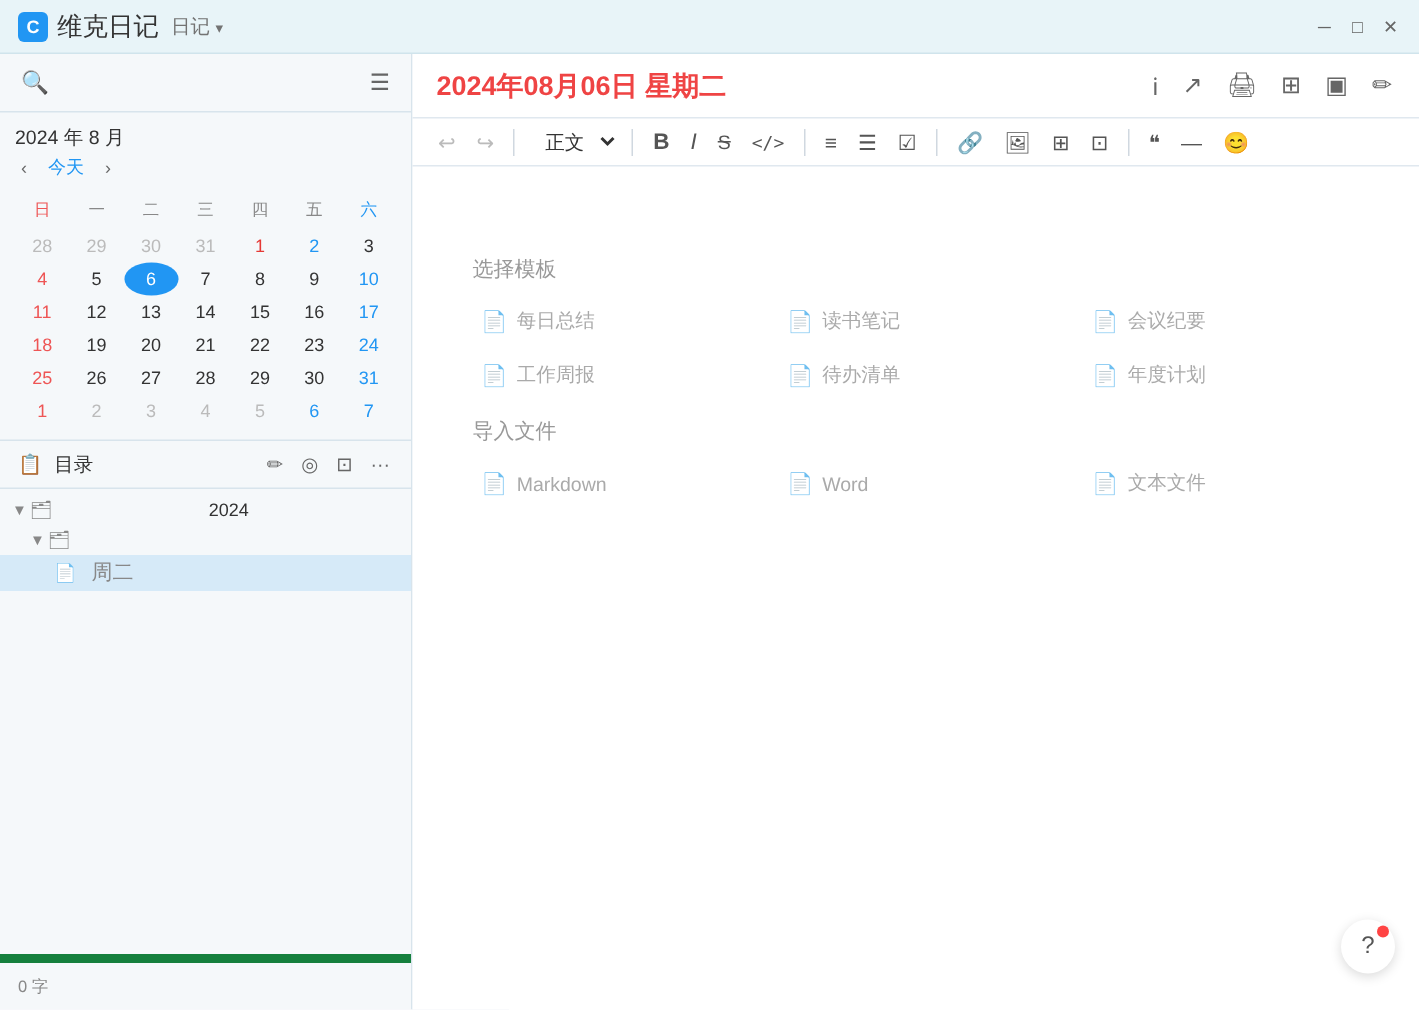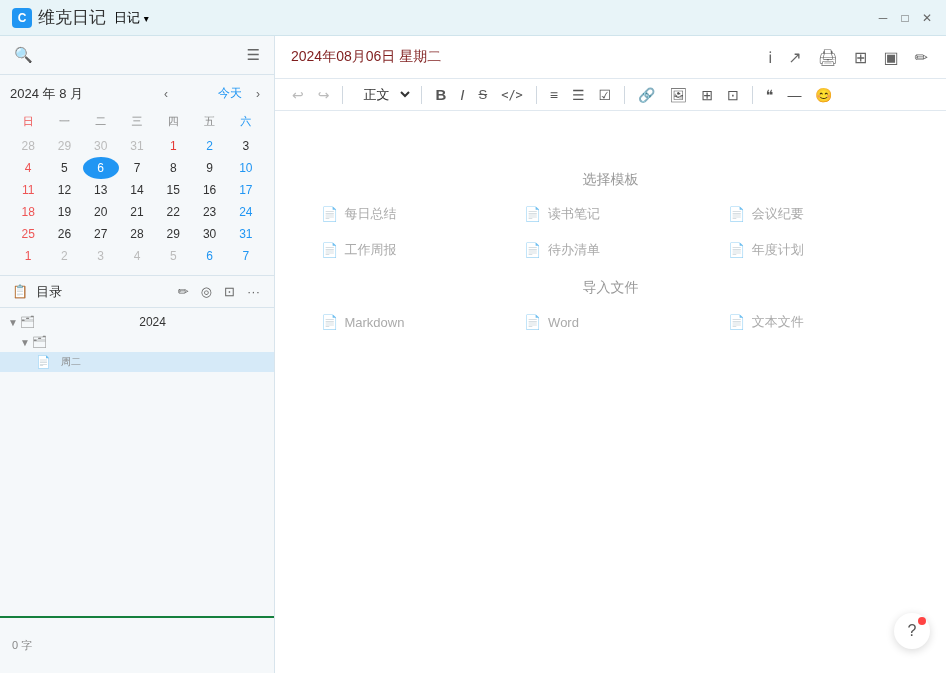--- a/index.html
+++ b/index.html
@@ -25,25 +25,25 @@
     .left-panel { width: 275px; background: #f5f8fa; border-right: 1px solid #d8e4ec; display: flex; flex-direction: column; }
 
     
     .left-top-bar { display: flex; align-items: center; justify-content: space-between; padding: 8px 12px; border-bottom: 1px solid #d8e4ec; }
     .left-top-bar-left { display: flex; align-items: center; gap: 4px; }
     .left-top-bar-right { display: flex; gap: 10px; }
     .icon-btn { background: none; border: none; cursor: pointer; color: #666; font-size: 15px; padding: 2px; }
 
     
     .calendar { padding: 8px 10px; }
-    .calendar-header { display: flex; align-items: center; justify-content: space-between; margin-bottom: 8px; }
+    .calendar-header { display: flex; justify-content: space-between; margin-bottom: 8px; flex-direction: column; }
     .calendar-month-year { font-size: 13px; color: #333; font-weight: 500; }
     .calendar-nav { display: flex; align-items: center; gap: 4px; }
     .calendar-nav-btn { background: none; border: none; cursor: pointer; color: #666; font-size: 12px; padding: 2px 4px; }
-    .calendar-today-btn { background: none; border: none; cursor: pointer; color: #2196f3; font-size: 12px; padding: 2px 6px; margin-left: 36px; }
+    .calendar-today-btn { background: none; border: none; cursor: pointer; color: #2196f3; font-size: 12px; padding: 2px 6px; }
     .calendar-grid { width: 100%; }
     .calendar-weekdays { display: grid; grid-template-columns: repeat(7, 1fr); text-align: center; margin-bottom: 4px; }
     .calendar-weekday { font-size: 11px; color: #888; padding: 2px 0; }
     .calendar-weekday.sun { color: #e55; }
     .calendar-weekday.sat { color: #2196f3; }
     .calendar-days { display: grid; grid-template-columns: repeat(7, 1fr); }
     .calendar-day { font-size: 12px; text-align: center; padding: 4px 2px; cursor: pointer; border-radius: 50%; color: #333; position: relative; }
     .calendar-day.other-month { color: #bbb; }
     .calendar-day.today { background: #2196f3; color: white; border-radius: 50%; }
     .calendar-day.sunday { color: #e55; }
@@ -52,68 +52,68 @@
     
     .directory-section { border-top: 1px solid #d8e4ec; flex: 1; overflow: hidden; display: flex; flex-direction: column; }
     .directory-toolbar { display: flex; align-items: center; padding: 6px 12px; gap: 8px; border-bottom: 1px solid #d8e4ec; }
     .directory-label { font-size: 13px; color: #333; display: flex; align-items: center; gap: 4px; }
     .directory-actions { display: flex; gap: 8px; margin-left: auto; }
     .directory-tree { flex: 1; overflow-y: auto; padding: 4px 0; }
     .tree-item { display: flex; align-items: center; padding: 3px 8px; cursor: pointer; font-size: 12px; color: #333; }
     .tree-item.selected { background: #d6eaf8; }
     .tree-item-icon { margin-right: 4px; color: #888; font-size: 12px; }
     .tree-item-label { flex: 1; text-align: center; }
-    .tree-item-badge { color: #888; font-size: 10px; margin-left: 6px; }
+    .tree-item-badge { color: #888; font-size: 14px; margin-left: 6px; }
     .tree-expand { margin-right: 2px; font-size: 10px; color: #888; }
 
     
-    .word-count { padding: 20px 12px; border-top: 2px solid #15803d; font-size: 11px; color: #888; }
+    .word-count { padding: 8px 12px; border-top: 6px solid #15803d; font-size: 11px; color: #888; }
 
     
     .right-panel { flex: 1; display: flex; flex-direction: column; background: white; }
 
     
     .right-header { display: flex; align-items: center; justify-content: space-between; padding: 8px 16px; border-bottom: 1px solid #e0e8ef; }
-    .right-header-title { font-size: 14px; color: #7f1d1d; font-weight: 400; }
+    .right-header-title { font-size: 18px; color: #ef4444; font-weight: 700; }
     .right-header-actions { display: flex; gap: 12px; }
     .right-header-btn { background: none; border: none; cursor: pointer; color: #666; font-size: 16px; padding: 2px; }
 
     
     .toolbar { display: flex; align-items: center; padding: 4px 12px; border-bottom: 1px solid #e0e8ef; gap: 4px; flex-wrap: wrap; }
     .toolbar-btn { background: none; border: none; cursor: pointer; color: #555; font-size: 14px; padding: 3px 5px; border-radius: 3px; }
     .toolbar-sep { width: 1px; height: 18px; background: #d0d8e0; margin: 0 4px; }
     .toolbar-format-select { background: none; border: none; cursor: pointer; font-size: 13px; color: #333; padding: 2px 4px; text-align: center; }
     .toolbar-undo-btn { color: #bbb; }
 
     
     .editor-area { flex: 1; padding: 20px 40px; overflow-y: auto; position: relative; }
     .editor-placeholder { color: #ccc; font-size: 14px; }
 
     
-    .template-section { padding: 10px 40px; text-align: center; }
+    .template-section { padding: 10px 40px; }
     .section-title { font-size: 14px; color: #999; margin-bottom: 12px; font-weight: normal; }
     .template-grid { display: grid; grid-template-columns: repeat(3, 1fr); gap: 10px 20px; margin-bottom: 16px; }
     .template-item { display: flex; align-items: center; gap: 6px; cursor: pointer; padding: 4px 6px; border-radius: 4px; }
     .template-item-icon { color: #bbb; font-size: 14px; }
     .template-item-label { font-size: 13px; color: #aaa; }
 
     
     .help-btn { position: fixed; right: 16px; bottom: 24px; width: 36px; height: 36px; background: white; border-radius: 50%; box-shadow: 0 2px 8px rgba(0,0,0,0.15); display: flex; align-items: center; justify-content: center; cursor: pointer; border: none; }
     .help-btn-dot { position: absolute; top: 4px; right: 4px; width: 8px; height: 8px; background: #f44; border-radius: 50%; }
   </style>
 </head>
 <body>
 
 <div class="title-bar">
   <div class="title-bar-left">
     <div class="title-bar-icon">
       <span>C</span>
     </div>
     <span class="title-bar-title">维克日记</span>
-    <button class="icon-btn" style="font-size:13px; color:#000000;">
+    <button class="icon-btn" style="font-size:13px; color:#737373;">
       <span>日记</span>
       <span style="font-size:10px;">▾</span>
     </button>
   </div>
   <div class="title-bar-controls">
     <button class="title-bar-btn">─</button>
     <button class="title-bar-btn">□</button>
     <button class="title-bar-btn">✕</button>
   </div>
 </div>

